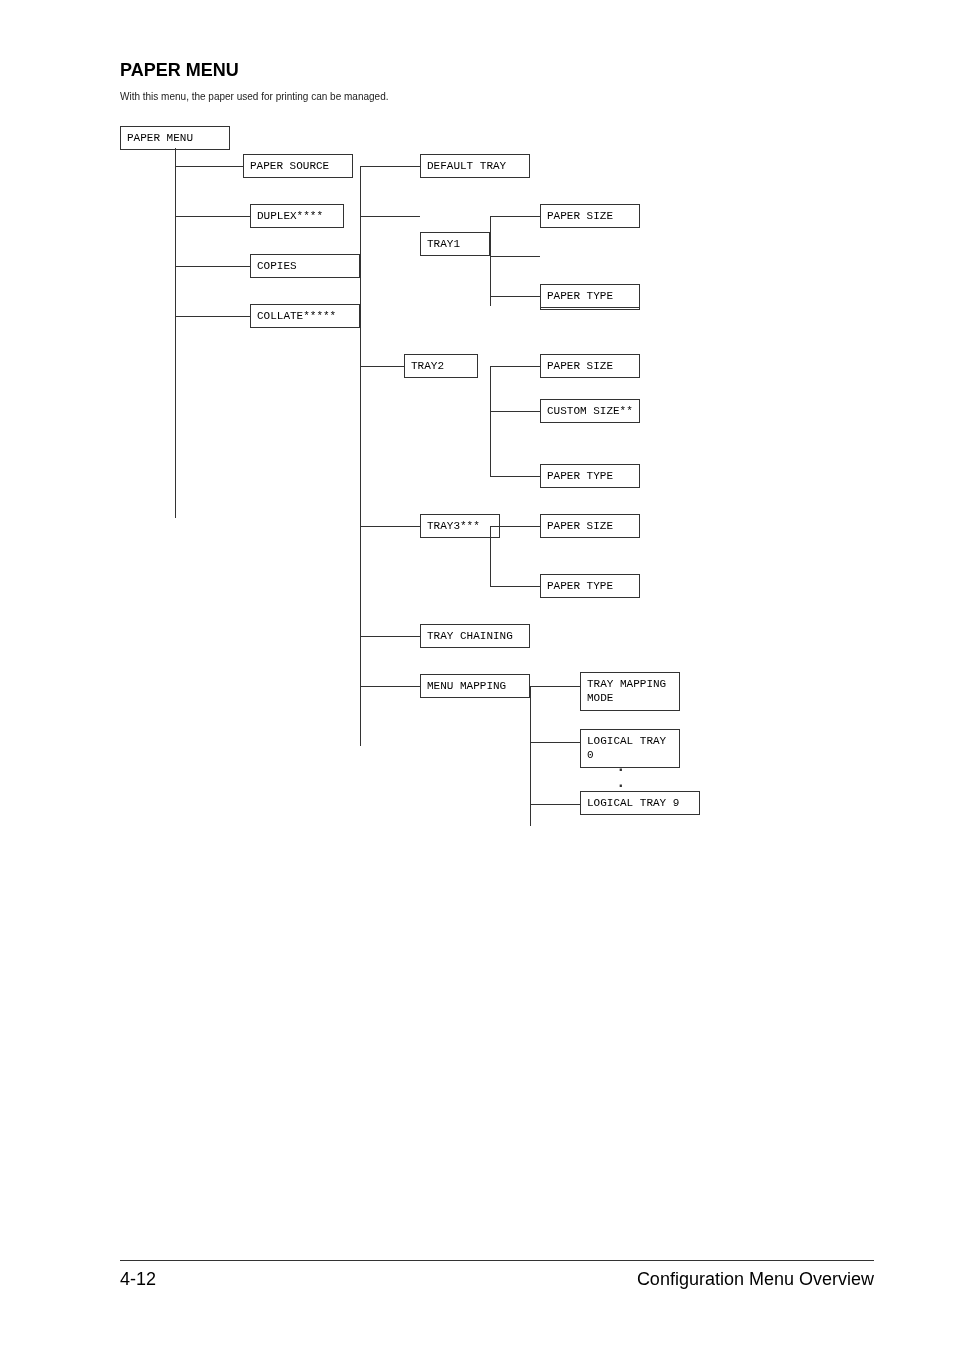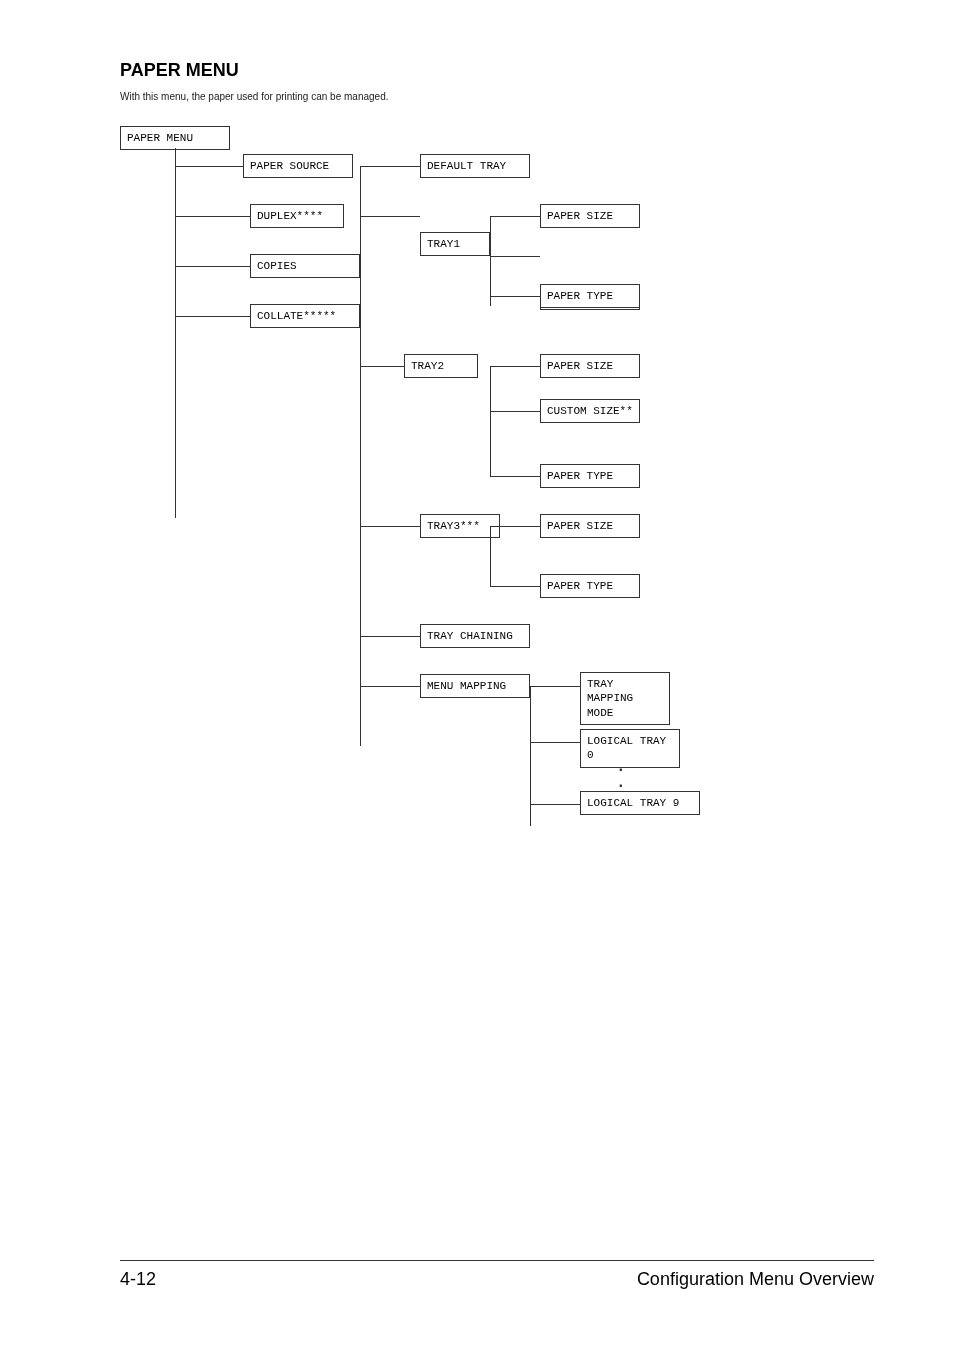--- a/index.html
+++ b/index.html
@@ -166,21 +166,21 @@
 
     <div class="hline" style="left:240px; top:510px; width:60px;"></div>
     <div class="box" style="left:300px; top:498px; width:110px;">TRAY CHAINING</div>
 
     <div class="hline" style="left:240px; top:560px; width:60px;"></div>
     <div class="box" style="left:300px; top:548px; width:110px;">MENU MAPPING</div>
 
     <div class="vline" style="left:410px; top:560px; height:140px;"></div>
 
     <div class="hline" style="left:410px; top:560px; width:50px;"></div>
-    <div class="box" style="left:460px; top:546px; width:90px; white-space:normal; line-height:1.3;">TRAY MAPPING MODE</div>
+    <div class="box" style="left:460px; top:546px; width:100px; white-space:normal; line-height:1.3;">TRAY MAPPING MODE</div>
 
     <div class="hline" style="left:410px; top:616px; width:50px;"></div>
     <div class="box" style="left:460px; top:603px; width:100px; white-space:normal; line-height:1.3;">LOGICAL TRAY 0</div>
 
     <div class="dots-vertical" style="left:496px; top:636px;">·<br>·<br>·</div>
 
     <div class="hline" style="left:410px; top:678px; width:50px;"></div>
     <div class="box" style="left:460px; top:665px; width:120px; white-space:normal; line-height:1.3;">LOGICAL TRAY 9</div>
 
   </div>

